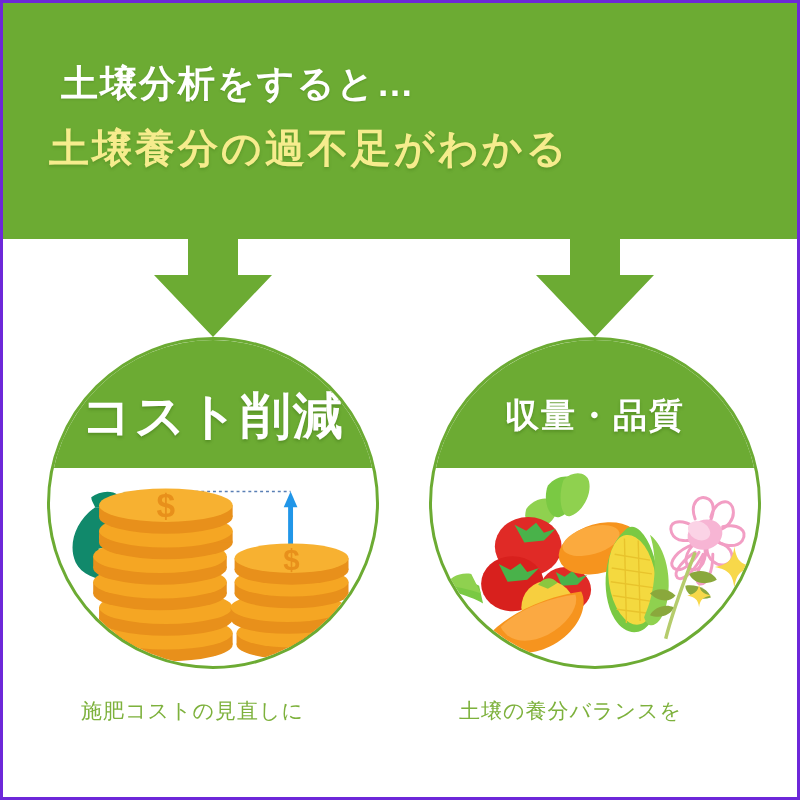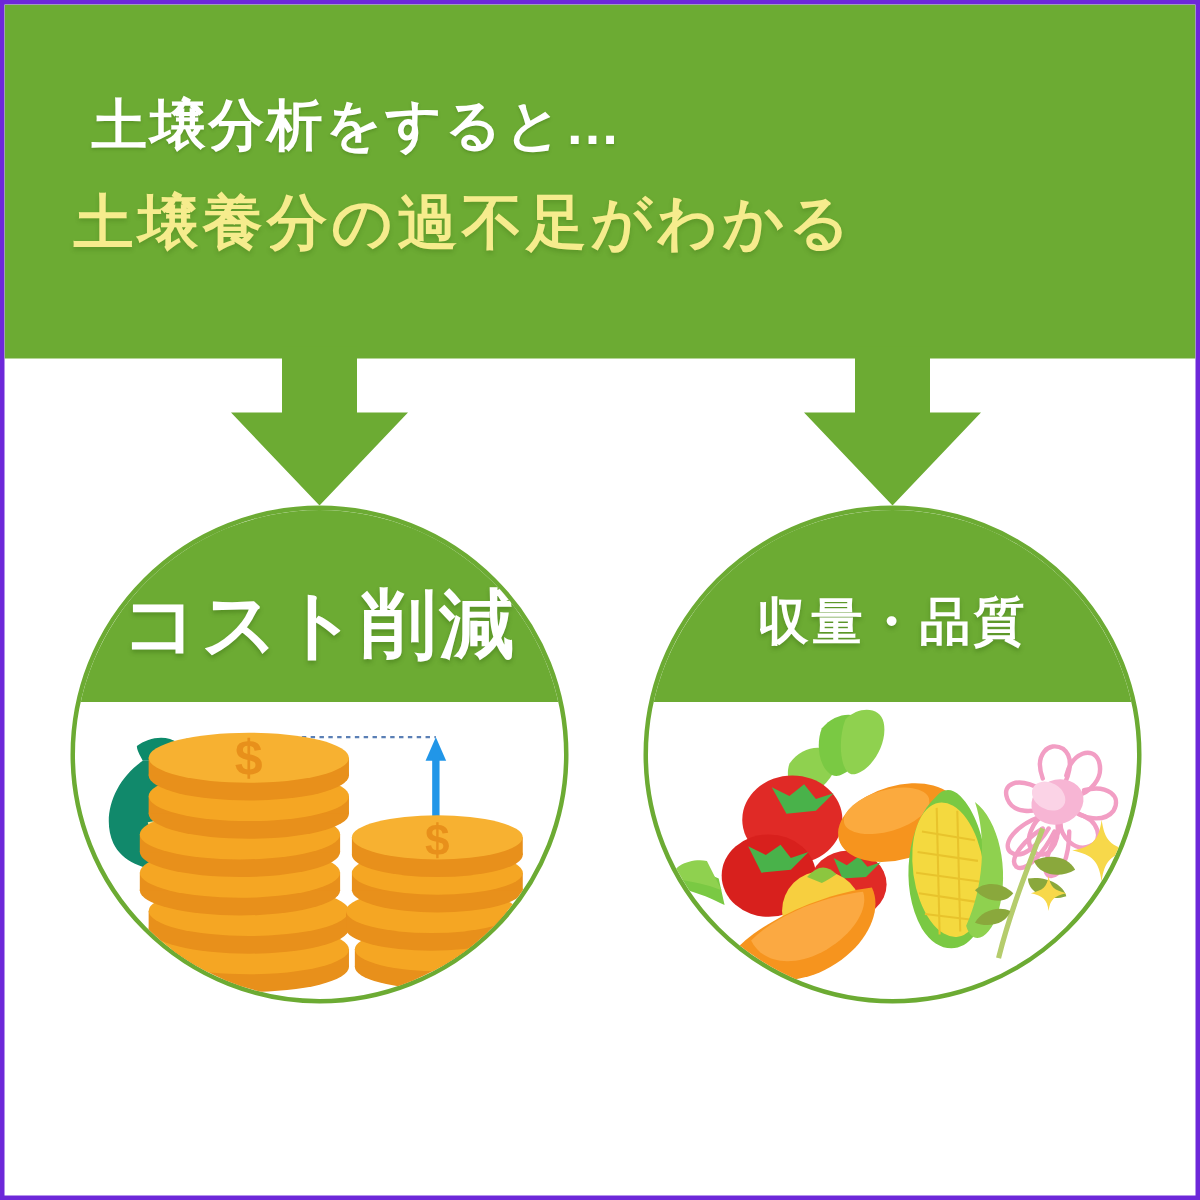--- a/index.html
+++ b/index.html
@@ -329,17 +329,19 @@
         </g>
       </svg>
 
       <div class="circle-title two-line">
         <div>収量・品質</div>
       </div>
     </div>
   </div>
 
   <div class="caption left">
+    <span class="cap-line">施肥コストの見直しに</span>
   </div>
   <div class="caption right">
+    <span class="cap-line">土壌の養分バランスを</span>
   </div>
 
 </div>
 
 </body></html>

